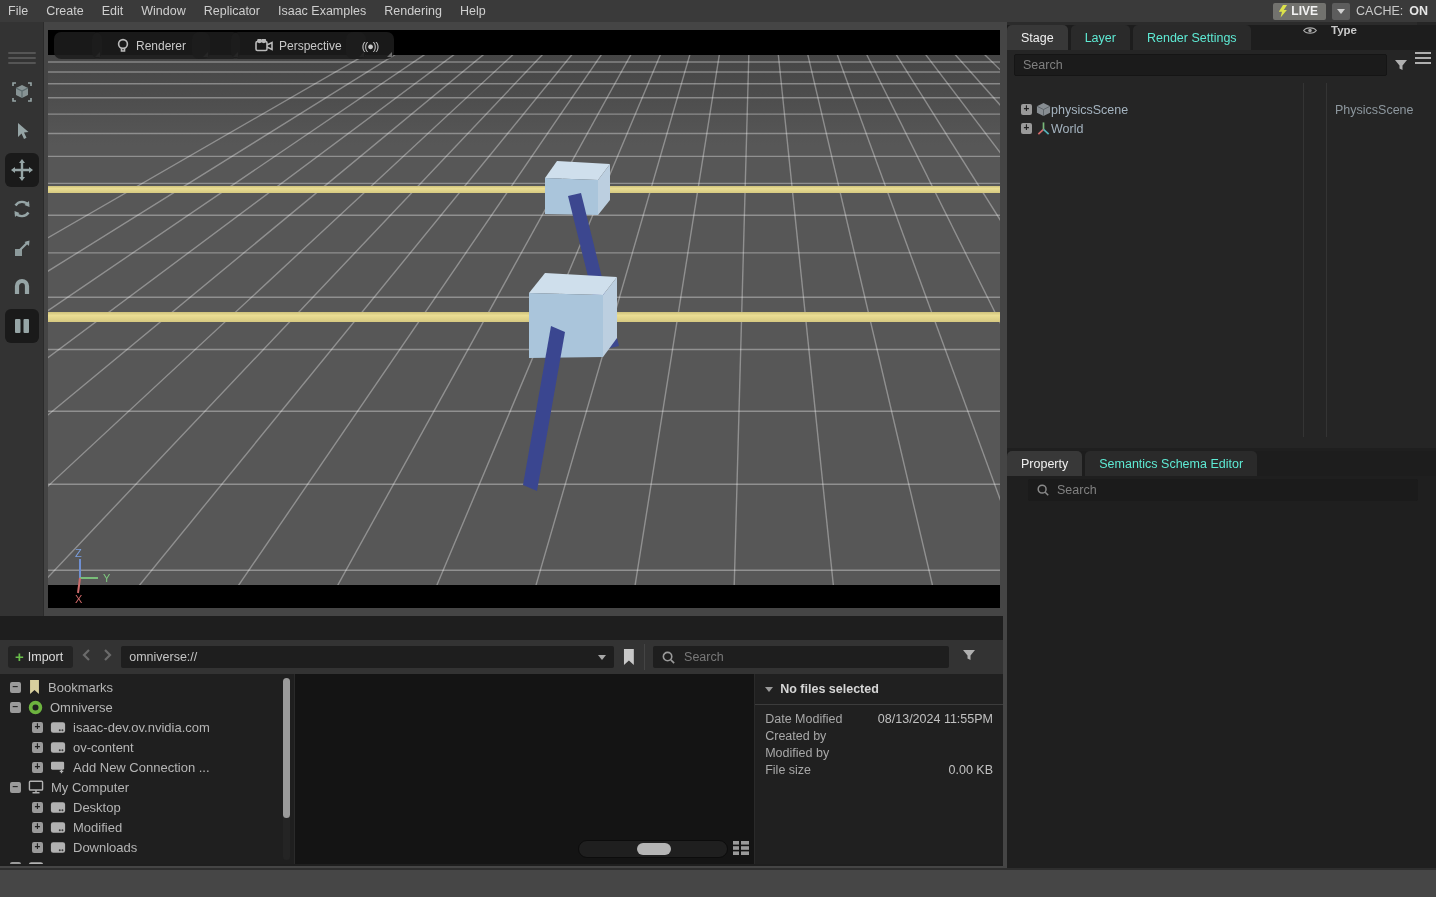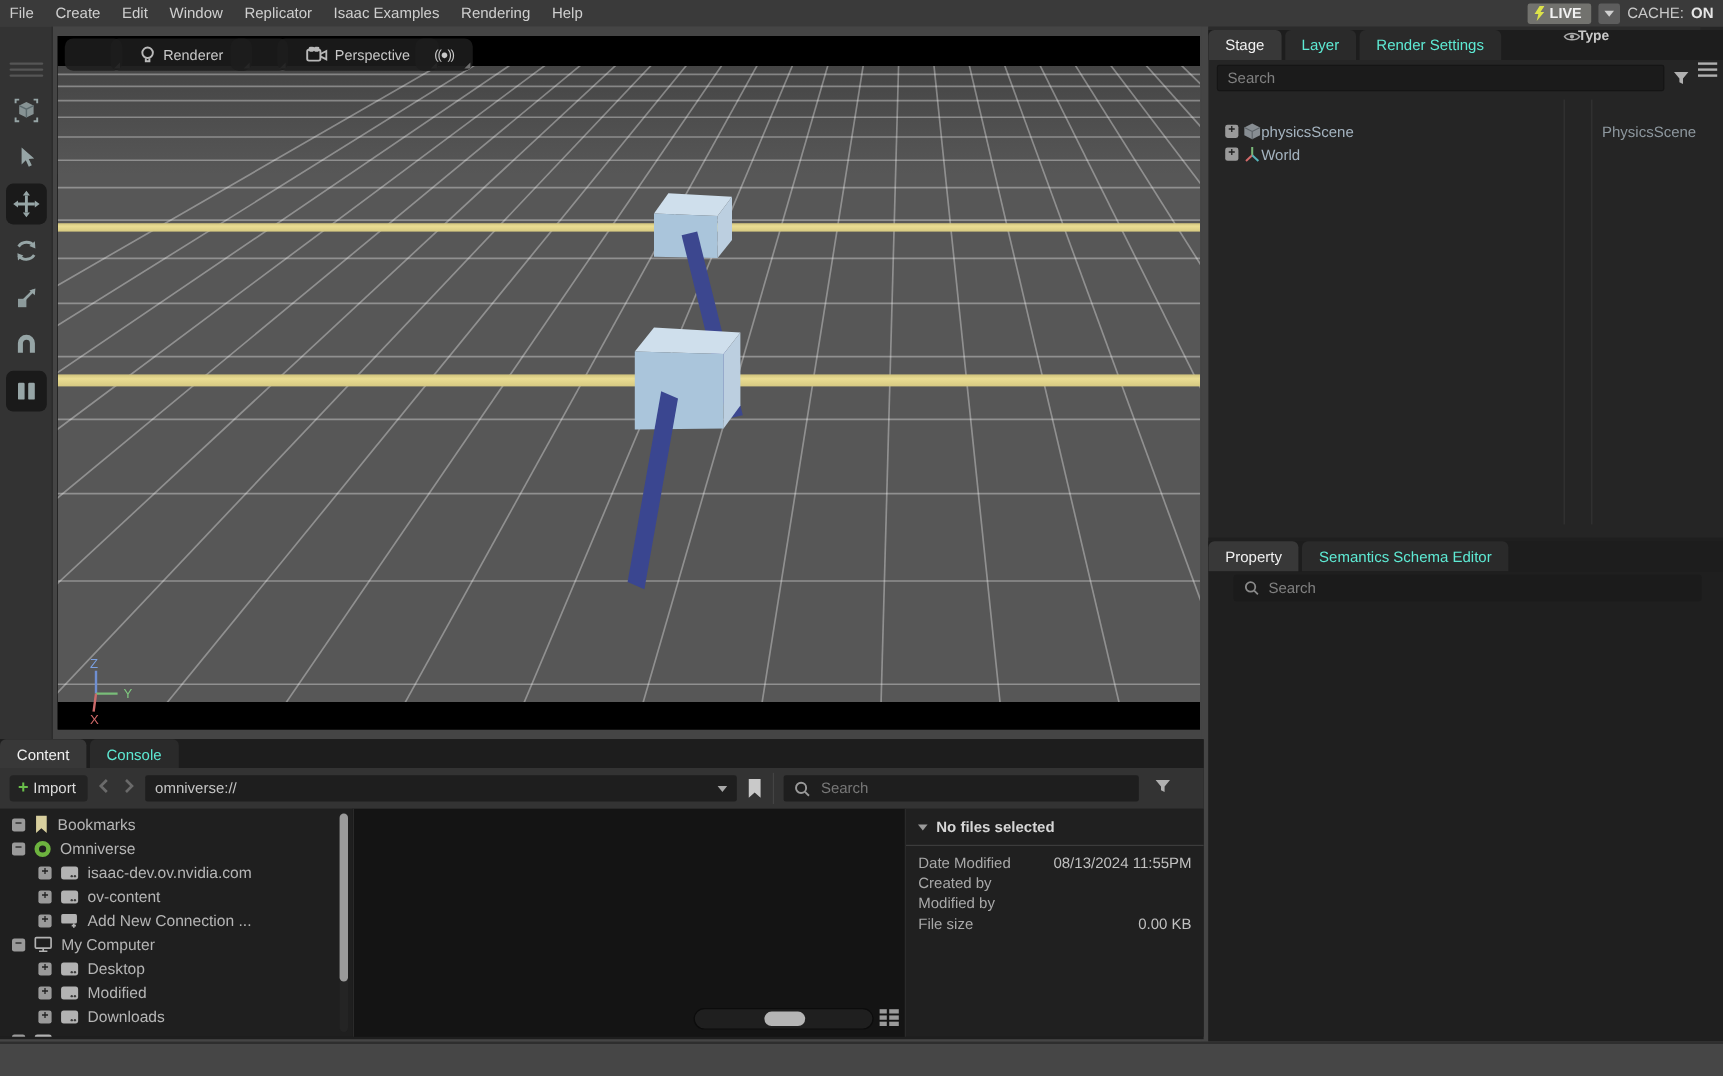--- a/index.html
+++ b/index.html
@@ -331,21 +331,21 @@
     <div class="abs" style="left:408px;top:40px;">
       <div class="hamb"></div>
     </div>
 
     <div id="stage-header">
       <span style="margin-left:14px;">Name (Old to New)</span>
       <svg width="16" height="11" viewBox="0 0 18 14" style="position:absolute;left:295px;top:3px;">
         <path d="M1 7 C4 2.5 14 2.5 17 7 C14 11.5 4 11.5 1 7 Z" stroke="#aaa" fill="none" stroke-width="1.6"></path>
         <circle cx="9" cy="7" r="2.2" fill="#aaa"></circle>
       </svg>
-      <span style="position:absolute;left:308px;">Type</span>
+      <span style="position:absolute;left:324px;">Type</span>
     </div>
     <div class="stage-col-line abs" style="left:296px;"></div>
     <div class="stage-col-line abs" style="left:319px;"></div>
 
     <div class="srow" style="top:78px;">
       <span class="expand" style="margin-left:8px;">+</span>
       <svg width="15" height="15" viewBox="0 0 16 16" style="margin-left:4px;">
         <polygon points="8,1 15,4.5 15,11.5 8,15 1,11.5 1,4.5" fill="#878d92"></polygon>
         <path d="M1 4.5 L8 8 L15 4.5 M8 8 V15" stroke="#5c6267" stroke-width="1" fill="none"></path>
       </svg>
@@ -372,24 +372,20 @@
         <svg width="14" height="14" viewBox="0 0 16 16">
           <circle cx="7" cy="7" r="4.5" stroke="#8a8a8a" fill="none" stroke-width="1.7"></circle>
           <line x1="10.5" y1="10.5" x2="14" y2="14" stroke="#8a8a8a" stroke-width="1.7"></line>
         </svg>
         <input class="searchbox" style="position: static; background: transparent; border: none; width: 330px; padding: 0px;" placeholder="Search">
       </div>
     </div>
   </div>
 
   <div id="content-panel" class="abs">
-    <div id="content-tabs">
-      <div class="tab active">Content</div>
-      <div class="tab">Console</div>
-    </div>
     <div id="content-toolbar">
       <div id="import-btn">
         <span class="plus-green">+</span>
         <span>Import</span>
       </div>
       <span class="nav-chev">
         <svg width="12" height="14" viewBox="0 0 12 14">
             <path d="M8 2 L3 7 L8 12"></path>
           </svg>
       </span>

